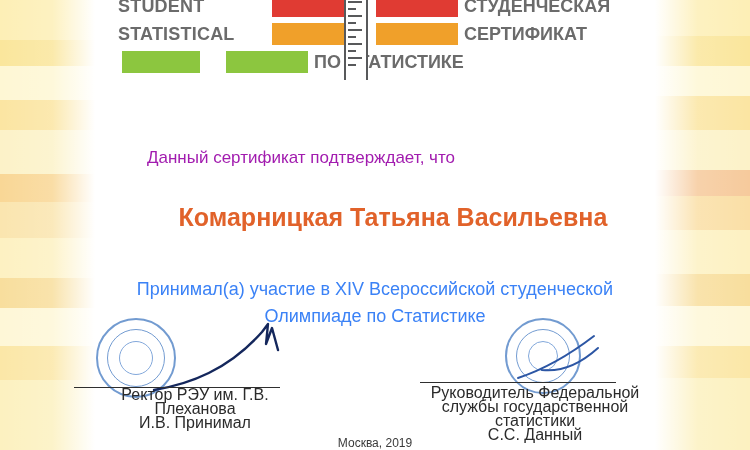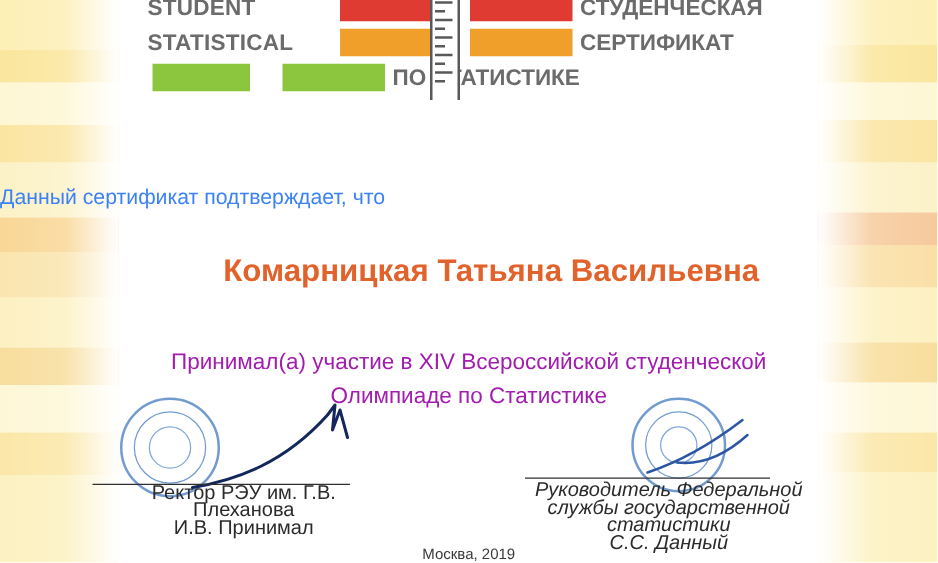--- a/index.html
+++ b/index.html
@@ -128,23 +128,23 @@
     letter-spacing: 1px;
     color: #7fae3f;
     text-shadow: 1px 1px 0 #cfe1a8;
   }
 
   .subtitle {
     position: absolute;
     top: 148px;
     left: 0;
     width: 602px;
-    text-align: left;
+    text-align: center;
     font-size: 17px;
-    color: #3b82f6;
+    color: #a21caf;
   }
 
   .recipient {
     position: absolute;
     top: 203px;
     left: 18px;
     width: 750px;
     text-align: center;
     font-family: "Liberation Sans", sans-serif;
     font-weight: bold;
@@ -153,32 +153,32 @@
   }
 
   .body-text {
     position: absolute;
     top: 276px;
     left: 95px;
     width: 560px;
     text-align: center;
     font-size: 18px;
     line-height: 27px;
-    color: #a21caf;
+    color: #3b82f6;
   }
 
   
   .sig-block {
     position: absolute;
     font-size: 16px;
     line-height: 14px;
     color: #2b2b2b;
   }
   .sig-left { top: 388px; left: 80px; width: 230px; text-align: center; }
-  .sig-right { top: 386px; left: 420px; width: 230px; text-align: center; font-style: italic; }
+  .sig-right { top: 386px; left: 420px; width: 230px; text-align: center; }
 
   .stamp {
     position: absolute;
     border-radius: 50%;
     border: 2px solid #4b7fc4;
     opacity: 0.78;
   }
   .stamp .inner {
     position: absolute;
     left: 9px;

